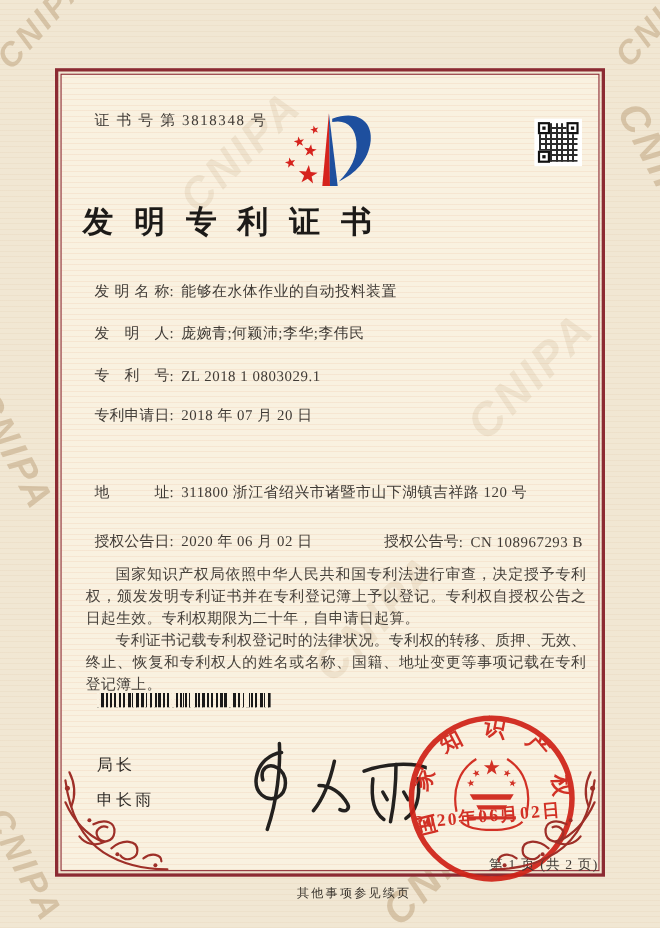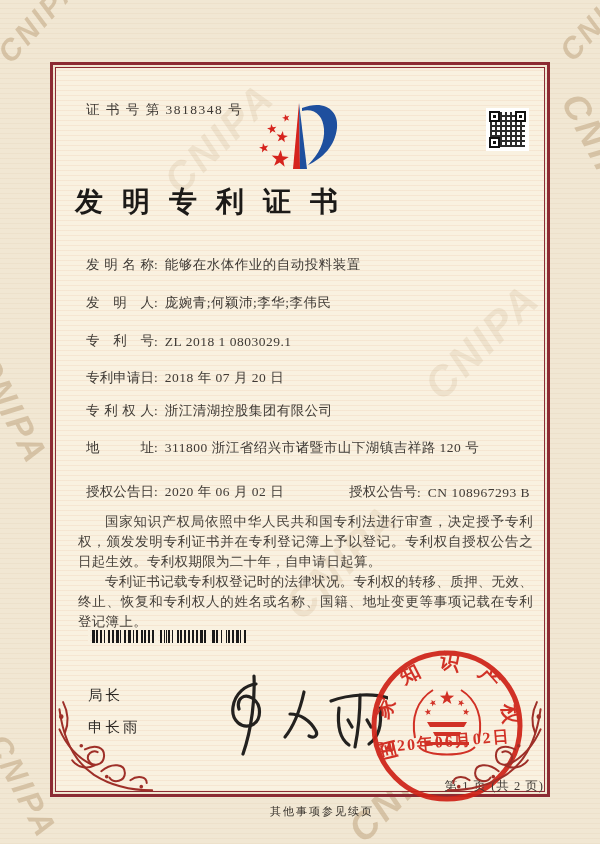--- a/index.html
+++ b/index.html
@@ -124,23 +124,20 @@
         <span class="lbl">发明名称</span><span>:</span><span class="val">能够在水体作业的自动投料装置</span>
       </div>
       <div class="row" style="top:226px;">
         <span class="lbl">发明人</span><span>:</span><span class="val">庞婉青;何颖沛;李华;李伟民</span>
       </div>
       <div class="row" style="top:264px;">
         <span class="lbl">专利号</span><span>:</span><span class="val">ZL 2018 1 0803029.1</span>
       </div>
       <div class="row" style="top:301px;">
         <span class="lbl">专利申请日</span><span>:</span><span class="val">2018 年 07 月 20 日</span>
-      </div>
-      <div class="row" style="top:334px;">
-        <span class="lbl">专利权人</span><span>:</span><span class="val">浙江清湖控股集团有限公司</span>
       </div>
       <div class="row" style="top:371px;">
         <span class="lbl">地址</span><span>:</span><span class="val">311800 浙江省绍兴市诸暨市山下湖镇吉祥路 120 号</span>
       </div>
 
       <div class="row" style="top:415px;">
         <span class="lbl">授权公告日</span><span>:</span><span class="val">2020 年 06 月 02 日</span>
         <span class="grant2">
           <span class="lbl">授权公告号</span><span>:</span><span class="val">CN 108967293 B</span>
         </span>

